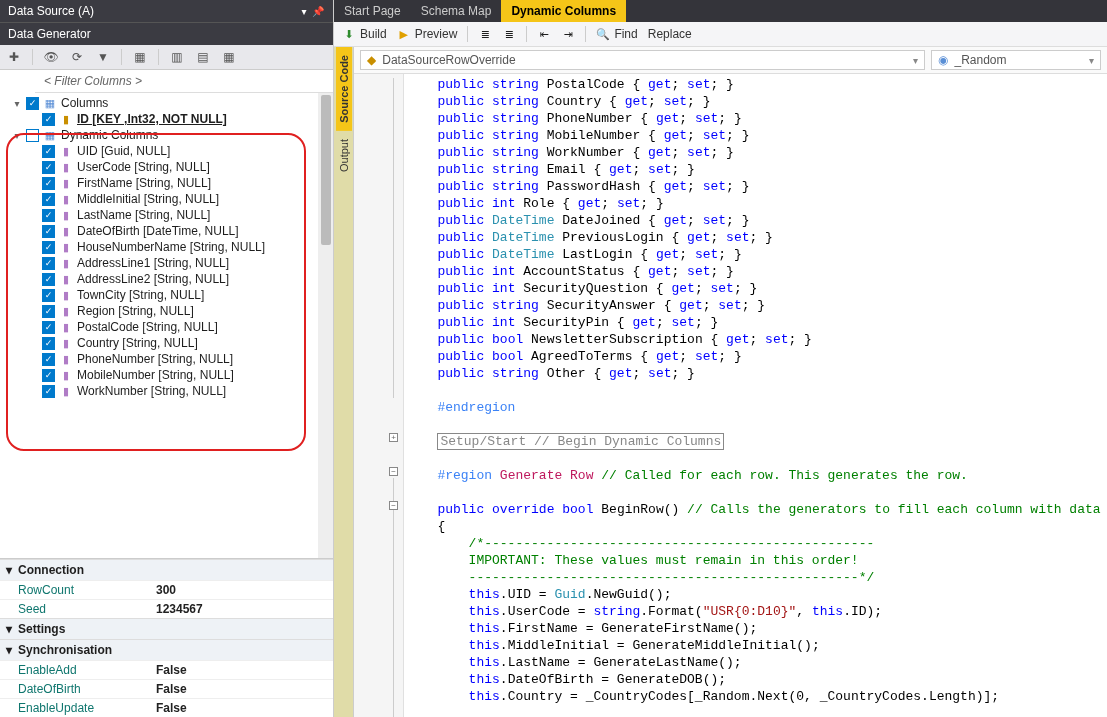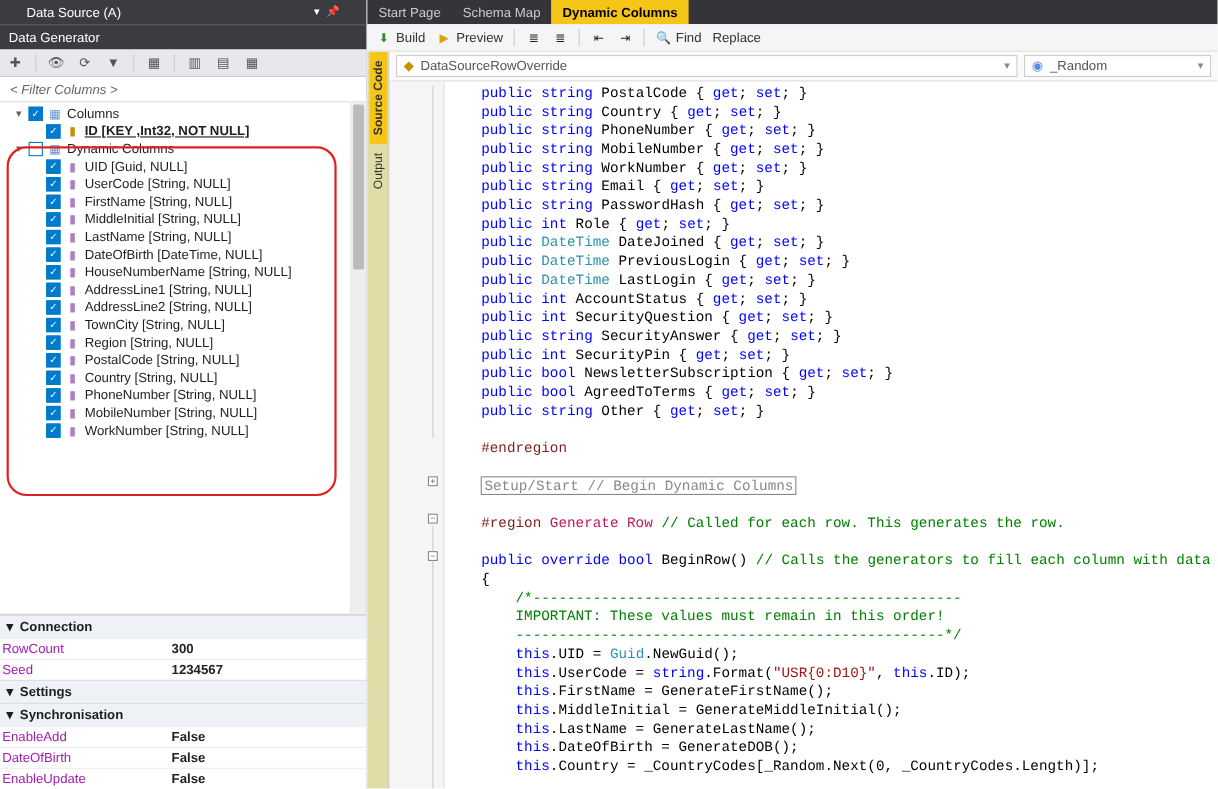--- a/index.html
+++ b/index.html
@@ -1,39 +1,39 @@
 <!DOCTYPE html>
 <html><head>
 <meta charset="utf-8">
 <style>
 * { box-sizing: border-box; margin: 0; padding: 0; }
 body { font-family: "Segoe UI", Tahoma, sans-serif; font-size: 12px; background: #fff; color: #1e1e1e; width: 1107px; height: 717px; overflow: hidden; display: flex; }
 .left-panel { width: 334px; display: flex; flex-direction: column; border-right: 1px solid #ccc; }
-.panel-title { background: #3b3b42; color: #fff; padding: 4px 24px; display: flex; align-items: center; justify-content: space-between; font-size: 12px; }
+.panel-title { background: #3b3b42; color: #fff; padding: 4px 8px; display: flex; align-items: center; justify-content: space-between; font-size: 12px; }
 .panel-title .chev { font-size: 10px; display: flex; gap: 6px; }
 .panel-subtitle { background: #3b3b42; color: #fff; padding: 4px 8px; font-size: 12px; border-top: 1px solid #555; }
 .toolbar-row { background: #e8e8ec; padding: 4px 6px; display: flex; align-items: center; gap: 10px; border-bottom: 1px solid #ccc; }
 .tb-icon { width: 16px; height: 16px; display: inline-flex; align-items: center; justify-content: center; color: #555; font-size: 12px; }
 .tb-sep { width: 1px; height: 16px; background: #ccc; }
-.filter-row { padding: 4px 9px; color: #666; font-style: italic; border-bottom: 1px solid #ddd; }
+.filter-row { padding: 4px 9px; color: #666; font-style: italic; border-bottom: 1px solid #ddd; margin-left: 35px; }
 .tree-wrap { flex: 1; overflow: auto; position: relative; padding: 2px 0; }
 .tree-row { display: flex; align-items: center; padding: 1px 4px; gap: 4px; white-space: nowrap; font-size: 12px; }
 .tree-caret { width: 10px; text-align: center; color: #666; font-size: 10px; }
 .tree-chk { width: 13px; height: 13px; border: 1px solid #007acc; background: #007acc; color: #fff; display: inline-flex; align-items: center; justify-content: center; font-size: 9px; line-height: 1; }
 .tree-chk.unchecked { background: #fff; color: transparent; }
 .tree-node-icon { width: 14px; height: 14px; display: inline-flex; align-items: center; justify-content: center; font-size: 11px; }
 .tree-label { }
 .tree-indent { display: inline-block; }
 .highlight-ellipse { position: absolute; border: 2px solid #e02020; border-radius: 18px; pointer-events: none; }
 .tree-scroller { position: absolute; right: 0; top: 0; bottom: 0; width: 15px; background: #eee; }
 .tree-thumb { position: absolute; right: 2px; top: 2px; width: 10px; height: 150px; background: #bbb; border-radius: 2px; }
 .prop-grid { border-top: 1px solid #ccc; font-size: 12px; background: #fff; }
 .prop-sec { display: flex; align-items: center; gap: 6px; padding: 3px 6px; background: #eef2f6; font-weight: bold; border-top: 1px solid #ddd; }
 .prop-row { display: flex; border-top: 1px solid #eee; }
-.prop-key { width: 150px; padding: 2px 2px; color: #a21caf; }
+.prop-key { width: 150px; padding: 2px 18px; color: #0f766e; }
 .prop-val { padding: 2px 6px; font-weight: bold; color: #222; }
 .right-panel { flex: 1; display: flex; flex-direction: column; }
 .tabs-bar { display: flex; background: #34343a; color: #ccc; font-size: 12px; }
 .tab { padding: 4px 10px; cursor: pointer; }
 .tab.active { background: #f5c518; color: #000; font-weight: bold; }
 .editor-toolbar { display: flex; align-items: center; gap: 10px; padding: 4px 8px; background: #f5f5f7; border-bottom: 1px solid #ddd; font-size: 12px; }
 .etb-btn { display: flex; align-items: center; gap: 4px; color: #333; }
 .etb-ico { width: 14px; height: 14px; display: inline-flex; align-items: center; justify-content: center; font-size: 11px; }
 .etb-sep { width: 1px; height: 16px; background: #ccc; }
 .dropdown-row { display: flex; gap: 6px; padding: 3px 6px; background: #fafafa; border-bottom: 1px solid #ddd; align-items: stretch; }
@@ -46,21 +46,21 @@
 .vtab.active { background: #f5c518; font-weight: bold; }
 .gutter { width: 50px; background: #f5f5f5; border-right: 1px solid #e0e0e0; position: relative; }
 .fold-col { position: absolute; right: 2px; top: 0; bottom: 0; width: 12px; }
 .fold-box { position: absolute; width: 9px; height: 9px; border: 1px solid #888; font-size: 8px; line-height: 7px; text-align: center; color: #666; background: #fff; }
 .fold-line { position: absolute; left: 4px; width: 1px; background: #ccc; }
 .code { flex: 1; font-family: Consolas, "Courier New", monospace; font-size: 13px; line-height: 17px; padding: 2px 0 2px 10px; white-space: pre; overflow: hidden; color: #000; }
 .kw { color: #0000ff; }
 .type { color: #2b91af; }
 .str { color: #a31515; }
 .cmnt { color: #008000; }
-.region { color: #7f1d1d; text-align: right; }
+.region { color: #3b82f6; text-align: right; }
 .region-label { color: #be185d; margin-top: 10px; }
 .boxed { border: 1px solid #888; padding: 0 2px; color: #888; }
 </style>
 </head>
 <body>
 
 <div class="left-panel">
   <div class="panel-title">
     <span>Data Source (A)</span>
     <span class="chev">

